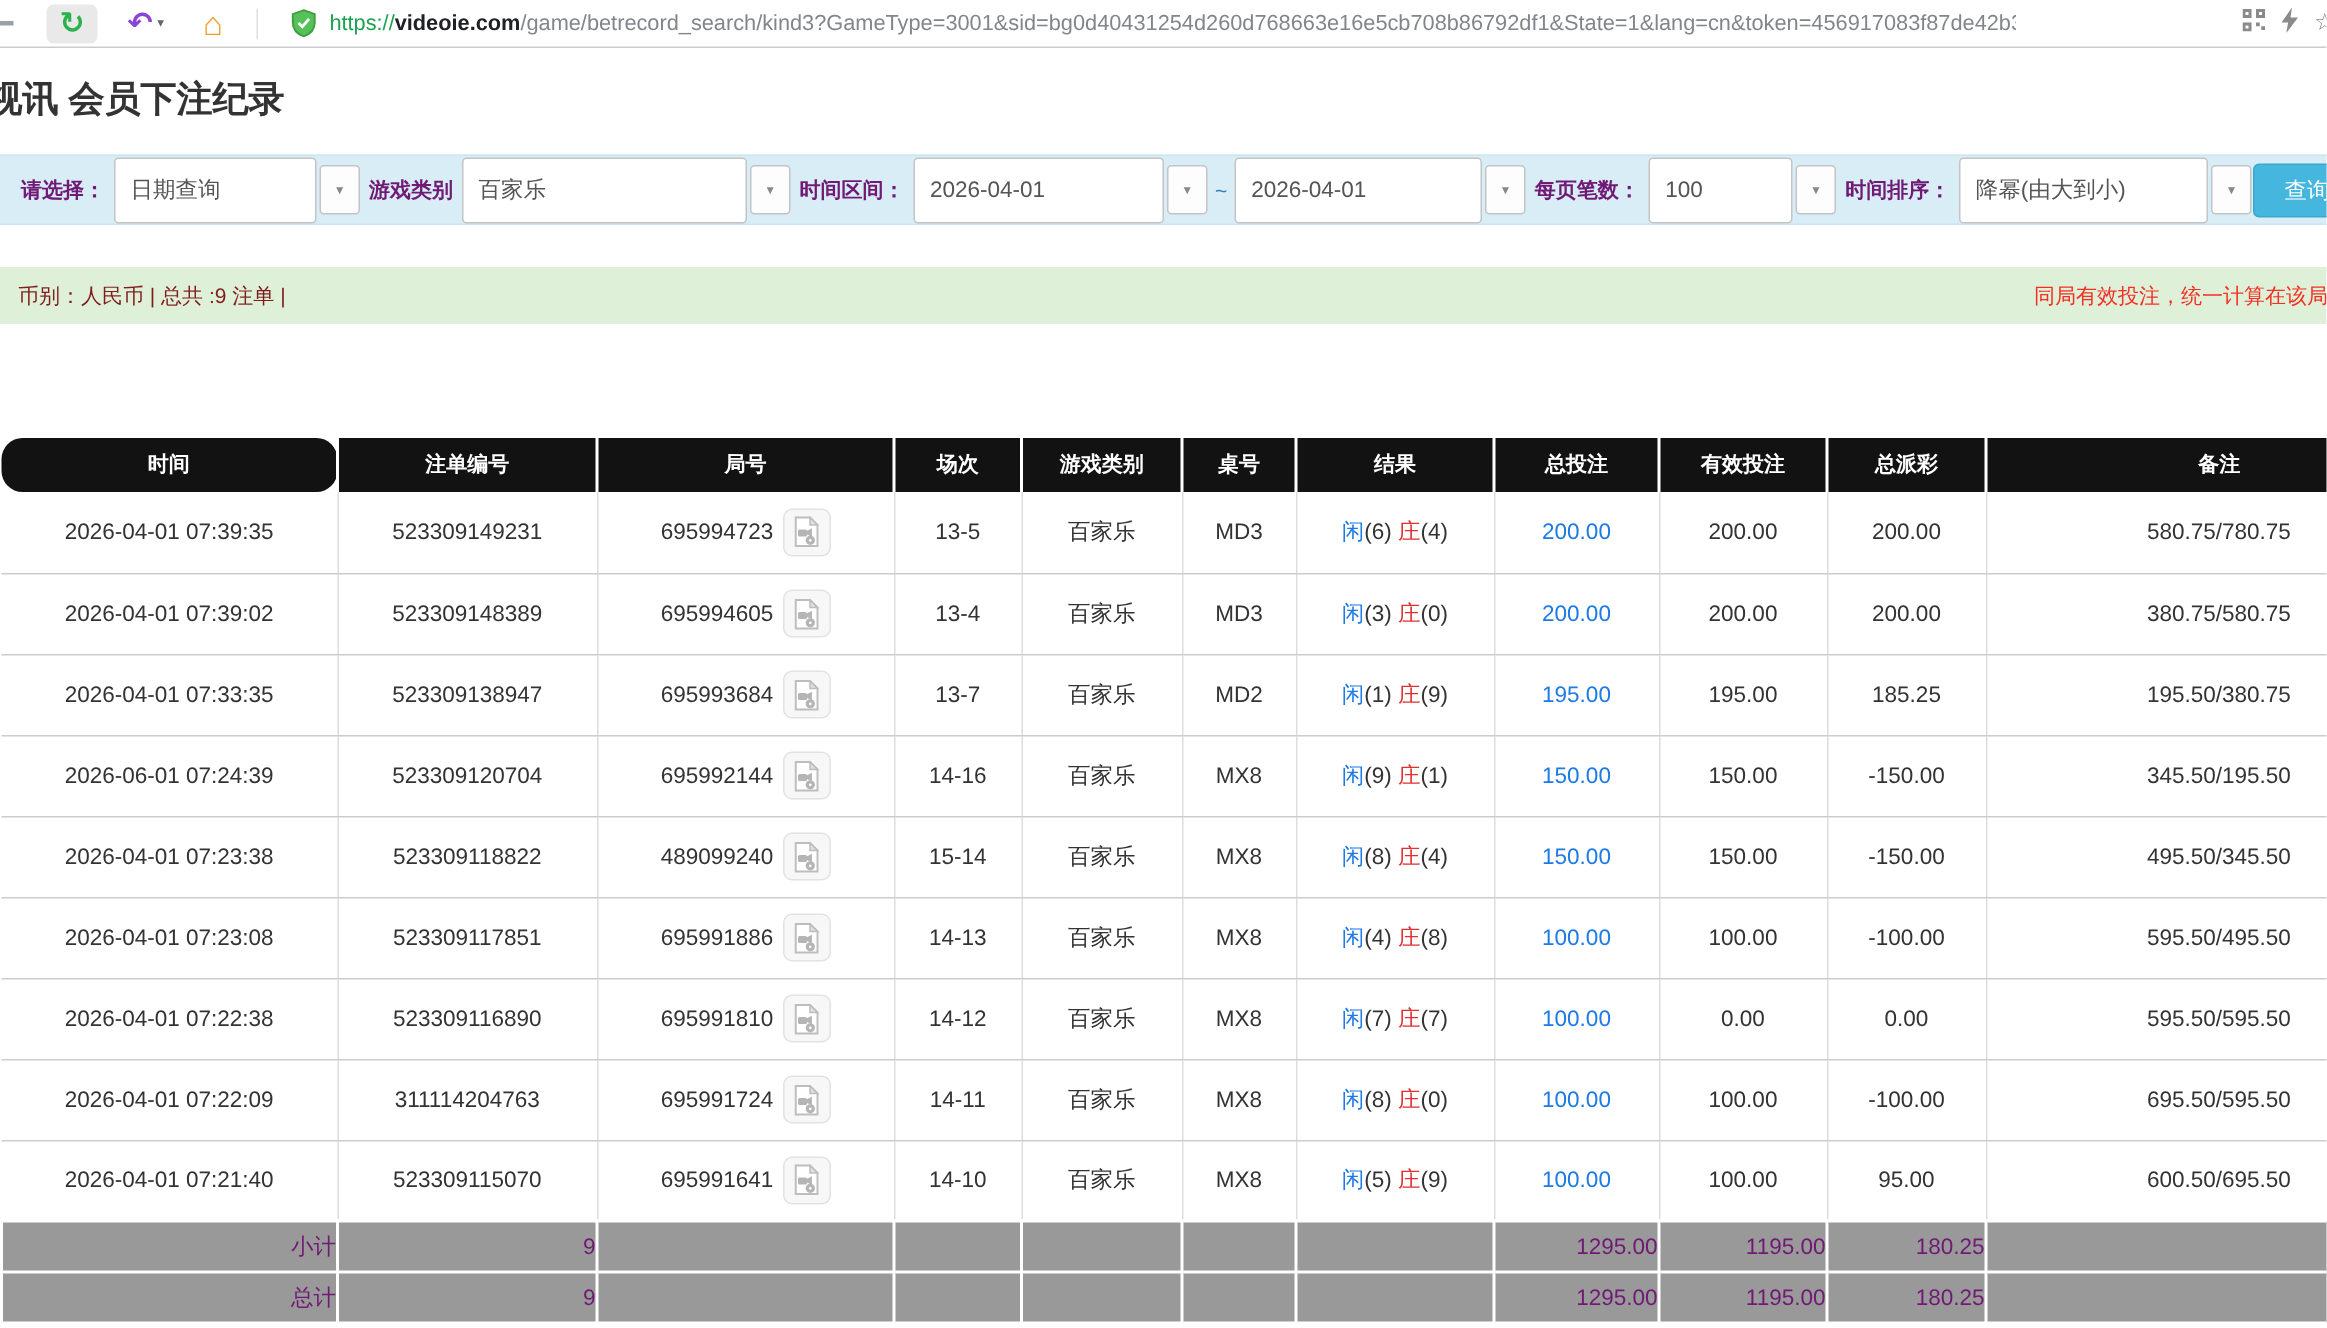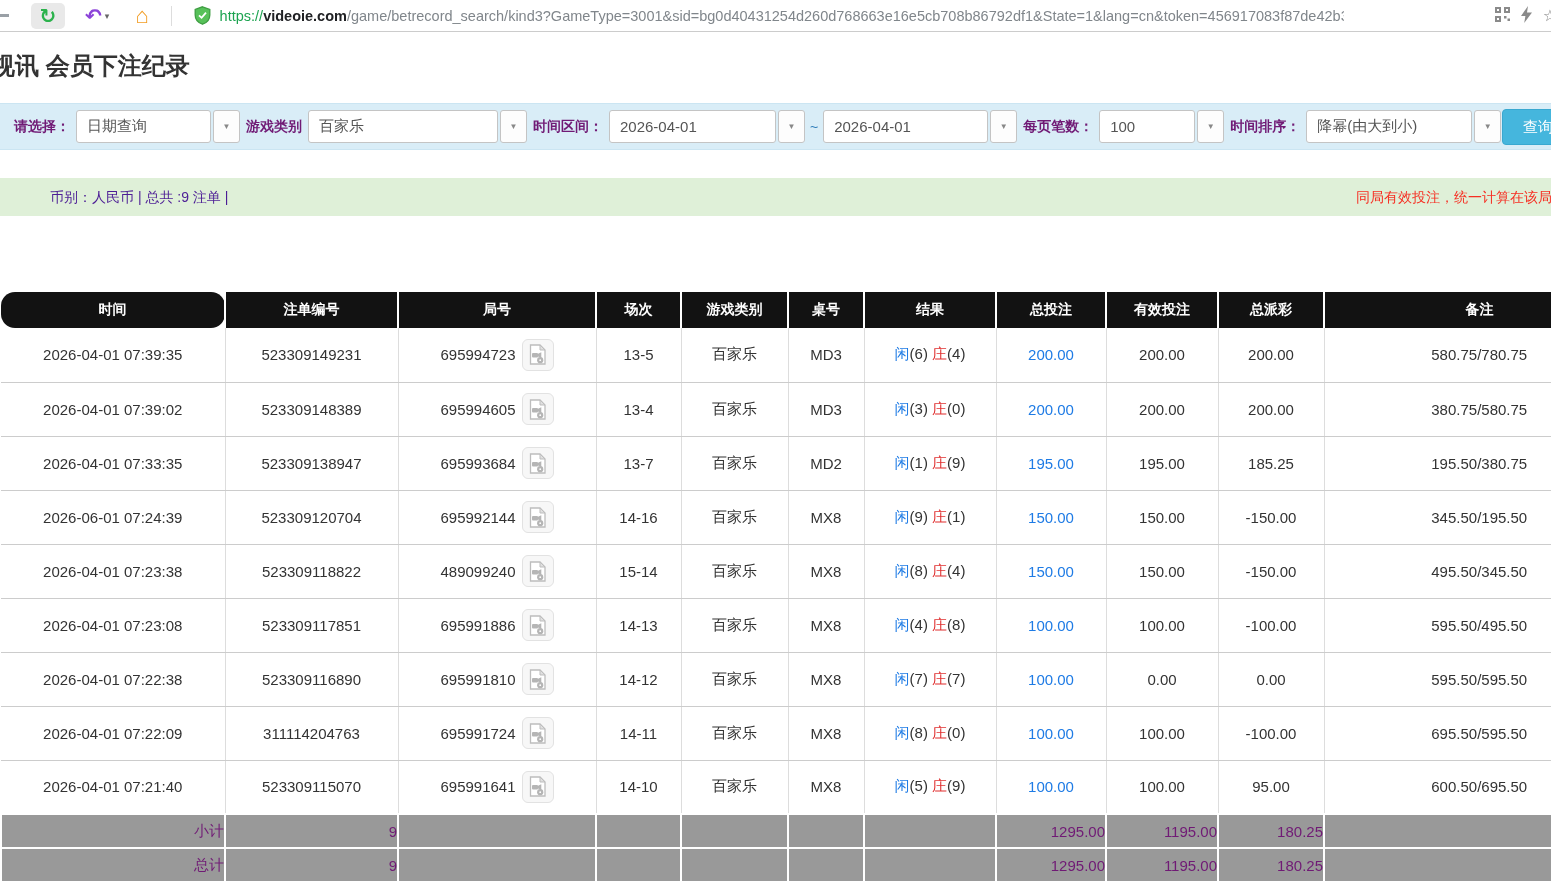--- a/index.html
+++ b/index.html
@@ -29,33 +29,33 @@
   .gray-glyph { color:#8a8a8a; font-size:16px; line-height:1; }
 
   
   .page-title { position:absolute; top:50px; left:-9px; font-size:24px; color:#333; }
 
   
   .filterbar { position:absolute; top:103px; left:0; width:1560px; height:47px;
                background:#d9edf7; border-top:1px solid #cbe5f2; border-bottom:1px solid #cbe5f2;
                display:flex; align-items:center; padding-left:8px; }
   .flabel { color:#701a75; font-weight:bold; font-size:14px; margin:17px 6px; white-space:nowrap; }
-  .combo { height:33px; background:#fff; border:1px solid #c4c4c4; border-radius:3px;
+  .combo { height:44px; background:#fff; border:1px solid #c4c4c4; border-radius:3px;
            display:flex; align-items:center; padding-left:10px; font-size:15px; color:#555; }
   .combo-arrow { width:27px; height:33px; background:#fdfdfd; border:1px solid #c4c4c4;
                  border-radius:3px; margin-left:2px; display:flex; align-items:center;
                  justify-content:center; color:#888; font-size:8px; cursor:pointer; }
   .tilde { color:#2f7db9; font-size:14px; margin:0 5px; }
   .search-btn { position:absolute; left:1502px; top:5px; width:72px; height:36px;
                 background:#45b6dd; color:#fff; font-size:15px; border:1px solid #39a8d0;
                 border-radius:4px; cursor:pointer; }
 
   
   .greenbar { position:absolute; top:178px; left:0; width:1551px; height:38px; background:#dff0d8; }
-  .green-left { position:absolute; left:12px; top:0; line-height:38px; color:#4c1d95; font-size:14px;margin-left:38px; }
+  .green-left { position:absolute; left:12px; top:0; line-height:38px; color:#7f1d1d; font-size:14px; }
   .notice { position:absolute; right:-15px; top:0; line-height:38px; color:#f62f23;
             font-size:14px; white-space:nowrap; }
 
   
   .bet-table { position:absolute; top:292px; left:0; width:1633px; border-collapse:collapse;
                table-layout:fixed; }
   .bet-table thead th { background:#121212; color:#fff; font-size:14px; font-weight:bold;
                         height:36px; border-left:2px solid #fff; text-align:center; }
   .bet-table thead th:first-child { border-left:none;border-radius:14px; }
   .bet-table tbody td { height:54px; text-align:center; font-size:15px; color:#333;

